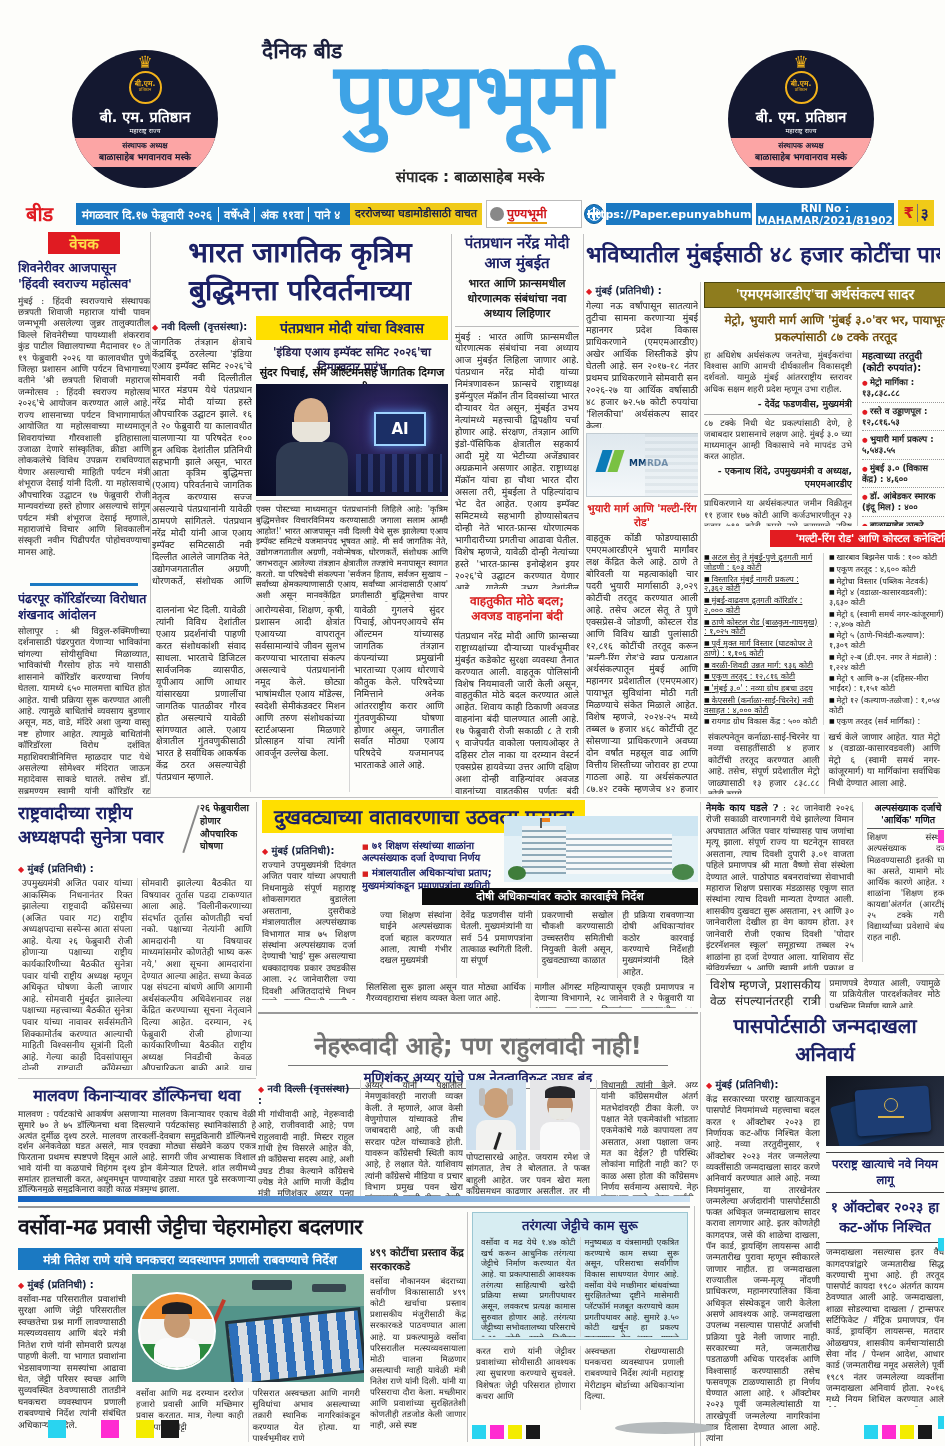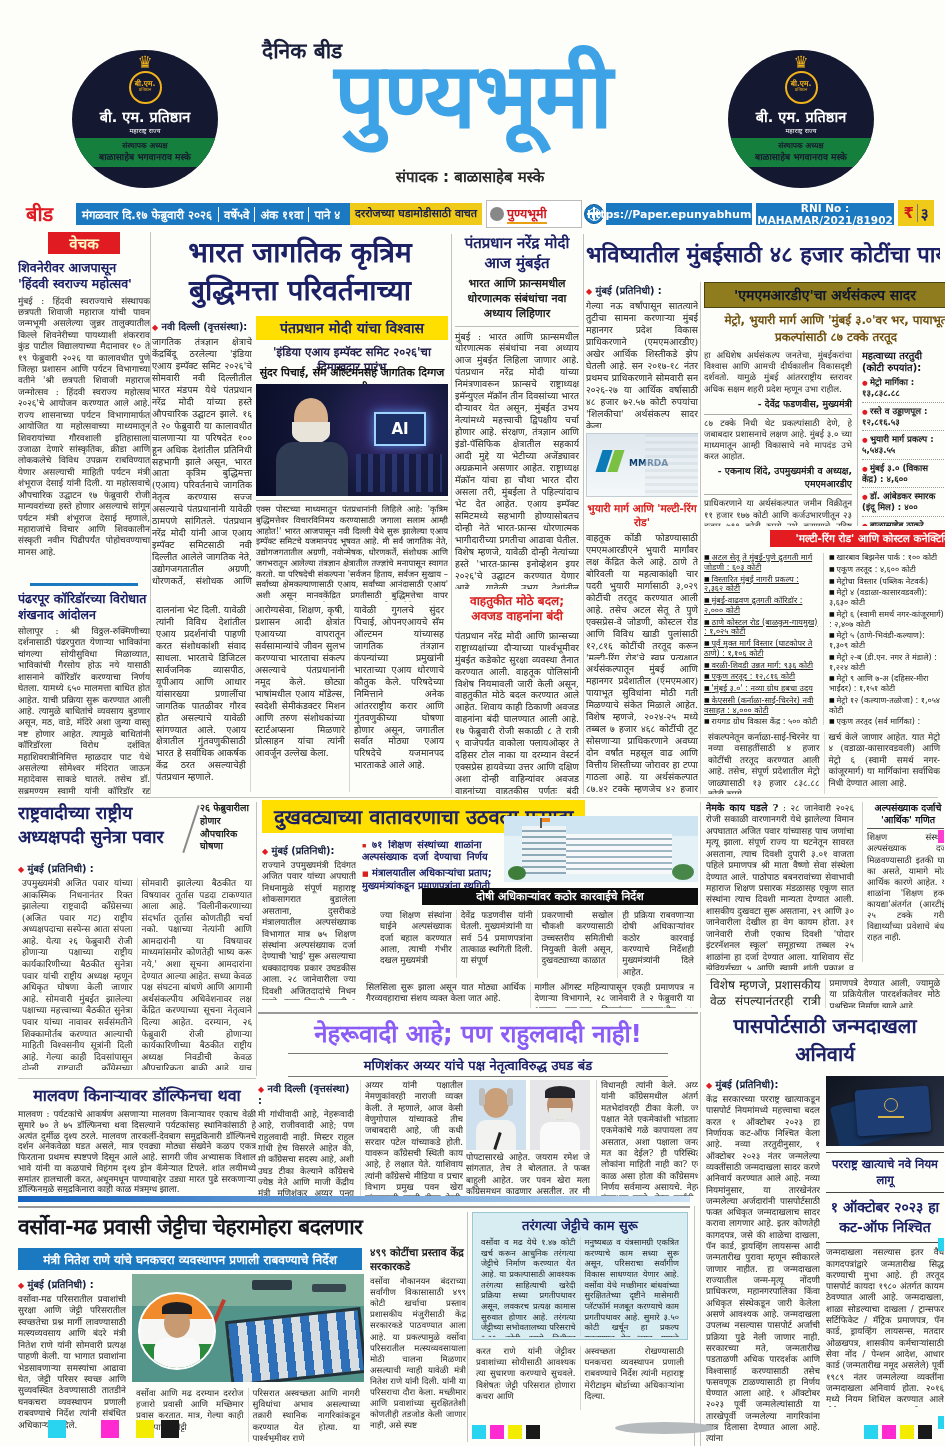--- a/index.html
+++ b/index.html
@@ -18,21 +18,21 @@
   .sq li{margin-bottom:2px;}
   .sq li::before{content:"■ ";font-size:6px;vertical-align:1px;color:#111;}
   .dot li{border-bottom:1px dotted #9a9a9a;padding:3px 0;}
   .dot li::before{content:"● ";color:#e01b22;font-size:6.5px;}
   .badge{width:146px;height:138px;border-radius:50%;background:#141830;overflow:hidden;text-align:center;color:#fff;}
   .badge .crown{color:#f2b21a;font-size:17px;line-height:18px;margin-top:3px;}
   .badge .mini{width:33px;height:33px;margin:0 auto;border:2px solid #f2b21a;border-radius:50%;background:#141830;color:#f2b21a;font-size:7.5px;font-weight:bold;line-height:1.1;padding-top:7px;box-sizing:border-box;}
   .badge .mini small{font-size:4.5px;display:block;font-weight:normal;}
   .badge .org{font-size:14.5px;font-weight:bold;margin-top:2px;}
   .badge .state{font-size:6.5px;}
-  .badge .band{background:#15803d;color:#15182e;margin-top:3px;padding:2px 0 4px;}
+  .badge .band{background:#fca5a5;color:#15182e;margin-top:3px;padding:2px 0 4px;}
   .badge .band .t1{font-size:7.5px;font-weight:bold;}
   .badge .band .t2{font-size:9px;font-weight:bold;}
   .bluebar{background:#1b79c2;color:#fff;font-weight:bold;display:flex;align-items:center;}
   .kickyellow{background:#ffdf00;color:#1c2166;font-weight:bold;}
   .redbox{background:#e21c21;color:#fff;font-weight:bold;text-align:center;margin-left:42px;}
   .quote-attr{font-weight:bold;font-size:9.3px;text-align:right;color:#222;margin:2px 0 4px;}
   .qsep{height:1px;background:#aaa;margin:3px 0;}
   .flag{position:relative;width:20px;height:28px;}
   .flag .pole{position:absolute;left:0;top:0;width:2px;height:28px;background:#777;}
   .flag .s1{position:absolute;left:2px;top:1px;width:15px;height:5px;background:#f0841f;}
@@ -89,21 +89,21 @@
   </div>
   <div class="abs bluebar c" style="left:606px;top:203px;width:146px;height:22px;font-size:11px;justify-content:center;">https://Paper.epunyabhumi.in</div>
   <div class="abs bluebar c" style="left:756px;top:203px;width:138px;height:22px;font-size:10.5px;justify-content:center;">RNI No : MAHAMAR/2021/81902</div>
   <div class="abs" style="left:898px;top:200px;width:36px;height:26px;background:#f0ca18;display:flex;align-items:center;justify-content:center;font-weight:bold;">
     <span style="color:#d11a1f;font-size:15px;">₹</span>
     <span style="width:1px;height:18px;background:#777;margin:0 3px;"></span>
     <span style="color:#1c2166;font-size:15px;">३</span>
   </div>
 
   <div class="abs" style="left:18px;top:232px;width:132px;height:562px;overflow:hidden;">
-    <div class="c b" style="width:72px;margin:0 auto;background:#e01b22;color:#fef9c3;font-size:15px;padding:1px 0;">वेचक</div>
+    <div class="c b" style="width:72px;margin:0 auto;background:#e01b22;color:#fde047;font-size:15px;padding:1px 0;">वेचक</div>
     <div class="b" style="font-size:12.5px;color:#1c2166;line-height:1.3;margin-top:6px;">शिवनेरीवर आजपासून 'हिंदवी स्वराज्य महोत्सव'</div>
     <div class="bd" style="font-size:8.8px;height:282px;margin-top:3px;">मुंबई : हिंदवी स्वराज्याचे संस्थापक छत्रपती शिवाजी महाराज यांची पावन जन्मभूमी असलेल्या जुन्नर तालुक्यातील किल्ले शिवनेरीच्या पायथ्याशी शंकरराव कुंड पाटील विद्यालयाच्या मैदानावर १० ते १९ फेब्रुवारी २०२६ या कालावधीत पुणे जिल्हा प्रशासन आणि पर्यटन विभागाच्या वतीने 'श्री छत्रपती शिवाजी महाराज जन्मोत्सव : हिंदवी स्वराज्य महोत्सव २०२६'चे आयोजन करण्यात आले आहे. राज्य शासनाच्या पर्यटन विभागामार्फत आयोजित या महोत्सवाच्या माध्यमातून शिवरायांच्या गौरवशाली इतिहासाला उजाळा देणारे सांस्कृतिक, क्रीडा आणि लोककलेचे विविध उपक्रम राबविण्यात येणार असल्याची माहिती पर्यटन मंत्री शंभूराज देसाई यांनी दिली. या महोत्सवाचे औपचारिक उद्घाटन १७ फेब्रुवारी रोजी मान्यवरांच्या हस्ते होणार असल्याचे सांगून पर्यटन मंत्री शंभूराज देसाई म्हणाले, महाराजांचे विचार आणि शिवकालीन संस्कृती नवीन पिढीपर्यंत पोहोचवण्याचा मानस आहे.</div>
     <div style="height:3px;background:#1b79c2;margin:5px 12px;"></div>
     <div class="b" style="font-size:12.5px;color:#1c2166;line-height:1.3;">पंढरपूर कॉरिडॉरच्या विरोधात शंखनाद आंदोलन</div>
     <div class="bd" style="font-size:8.8px;height:190px;margin-top:3px;">सोलापूर : श्री विठ्ठल-रुक्मिणीच्या दर्शनासाठी पंढरपुरात येणाऱ्या भाविकांना चांगल्या सोयीसुविधा मिळाव्यात, भाविकांची गैरसोय होऊ नये यासाठी शासनाने कॉरिडॉर करण्याचा निर्णय घेतला. यामध्ये ६५० मालमत्ता बाधित होत आहेत. याची प्रक्रिया सुरू करण्यात आली आहे. त्यामुळे बाधितांचे व्यवसाय बुडणार असून, मठ, वाडे, मंदिरे अशा जुन्या वास्तू नष्ट होणार आहेत. त्यामुळे बाधितांनी कॉरिडॉरला विरोध दर्शवित महाशिवरात्रीनिमित्त म्हाळदार पाट येथे असलेल्या सोमेश्वर मंदिरात जाऊन महादेवास साकडे घातले. तसेच डॉ. सुब्रमण्यम स्वामी यांनी कॉरिडॉर रद्द करण्यासाठी घेतलेल्या भूमिकेला शंखनाद करत पाठिंबा दर्शवला आहे.</div>
   </div>
   <div class="abs rule" style="left:150px;top:232px;width:1px;height:562px;"></div>
 
   <div class="abs c b" style="left:152px;top:234px;width:296px;height:78px;font-size:28px;color:#1c2166;line-height:1.35;overflow:hidden;">भारत जागतिक कृत्रिम बुद्धिमत्ता परिवर्तनाच्या अग्रस्थानी</div>
   <div class="abs" style="left:152px;top:318px;width:100px;height:282px;overflow:hidden;">
@@ -146,21 +146,21 @@
       <span class="abs" style="left:24px;top:16px;width:10px;height:22px;background:#7ac143;transform:skewX(-18deg);"></span>
       <span class="abs b" style="left:42px;top:24px;font-size:9px;color:#0b3d6e;">MMRDA</span>
       <span class="abs" style="left:58px;top:0;width:54px;height:62px;background:repeating-linear-gradient(180deg,#cfd9df 0 3px,#e8eef2 3px 7px);opacity:.5;"></span>
     </div>
     <div class="c b" style="font-size:10.5px;color:#d8201f;line-height:1.3;">भुयारी मार्ग आणि 'मल्टी-रिंग रोड'</div>
     <div class="bd" style="height:128px;margin-top:3px;">वाहतूक कोंडी फोडण्यासाठी एमएमआरडीएने भुयारी मार्गांवर लक्ष केंद्रित केले आहे. ठाणे ते बोरिवली या महत्वाकांक्षी चार पदरी भुयारी मार्गासाठी ३,०२९ कोटींची तरतूद करण्यात आली आहे. तसेच अटल सेतू ते पुणे एक्सप्रेस-वे जोडणी, कोस्टल रोड आणि विविध खाडी पुलांसाठी १२,८१६ कोटींची तरतूद करून 'मल्टी-रिंग रोड'चे स्वप्न प्रत्यक्षात आणण्याचा प्रयत्न आहे.</div>
     <div class="bd" style="height:150px;margin-top:3px;">अर्थसंकल्पातून मुंबई आणि महानगर प्रदेशातील (एमएमआर) पायाभूत सुविधांना मोठी गती मिळण्याचे संकेत मिळाले आहेत. विशेष म्हणजे, २०२४-२५ मध्ये तब्बल ७ हजार ४६८ कोटींची तूट सोसणाऱ्या प्राधिकरणाने अवघ्या दोन वर्षांत महसूल वाढ आणि वित्तीय शिस्तीच्या जोरावर हा टप्पा गाठला आहे. या अर्थसंकल्पात ८७.४२ टक्के म्हणजेच ४२ हजार २६.१४ कोटी रुपयांची भरघोस तरतूद थेट विकास प्रकल्पांसाठी करण्यात आली आहे. मुंबईवरील ताण कमी करण्यासाठी 'मुंबई ३.०' अंतर्गत नवी शहरे वसवण्यावर प्राधिकरणाने भर दिला आहे. यामध्ये 'ग्रोथ हब'</div>
   </div>
   <div class="abs rule" style="left:700px;top:282px;width:1px;height:512px;"></div>
   <div class="abs" style="left:704px;top:282px;width:240px;height:512px;">
-    <div class="abs c" style="left:0;top:0;width:240px;height:24px;line-height:24px;background:#8e7c1e;border:1px solid #4a4510;color:#0f172a;font-weight:bold;font-size:14px;overflow:hidden;">'एमएमआरडीए'चा अर्थसंकल्प सादर</div>
+    <div class="abs c" style="left:0;top:0;width:240px;height:24px;line-height:24px;background:#8e7c1e;border:1px solid #4a4510;color:#ffffff;font-weight:bold;font-size:14px;overflow:hidden;font-family:Liberation Serif, serif;">'एमएमआरडीए'चा अर्थसंकल्प सादर</div>
     <div class="abs c b" style="left:12px;top:30px;width:240px;height:34px;font-size:11.8px;color:#70500e;line-height:1.4;overflow:hidden;">मेट्रो, भुयारी मार्ग आणि 'मुंबई ३.०'वर भर, पायाभूत प्रकल्पांसाठी ८७ टक्के तरतूद</div>
     <div class="abs" style="left:0;top:68px;width:148px;height:176px;overflow:hidden;border-right:1px solid #bbb;padding-right:5px;">
       <div class="bd" style="font-size:8.6px;">हा अधिशेष अर्थसंकल्प जनतेचा, मुंबईकरांचा विश्वास आणि आमची दीर्घकालीन विकासदृष्टी दर्शवतो. यामुळे मुंबई आंतरराष्ट्रीय स्तरावर अधिक सक्षम शहरी प्रदेश म्हणून उभा राहील.</div>
       <div class="quote-attr">- देवेंद्र फडणवीस, मुख्यमंत्री</div>
       <div class="qsep"></div>
       <div class="bd" style="font-size:8.6px;">८७ टक्के निधी थेट प्रकल्पांसाठी देणे, हे जबाबदार प्रशासनाचे लक्षण आहे. मुंबई ३.० च्या माध्यमातून आम्ही विकासाचे नवे मापदंड उभे करत आहोत.</div>
       <div class="quote-attr">- एकनाथ शिंदे, उपमुख्यमंत्री व अध्यक्ष, एमएमआरडीए</div>
       <div class="qsep"></div>
       <div class="bd" style="font-size:8.6px;">प्राधिकरणाने या अर्थसंकल्पात जमीन विक्रीतून ११ हजार १७७ कोटी आणि कर्जउभारणीतून २३ हजार ७११ कोटी रुपये उभे करण्याचे उद्दिष्ट ठेवले आहे. वाढत्या महसुलामुळे कर्जाचा बोजा संतुलित ठेवण्यात प्राधिकरणाला यश आले असून, यामुळे एमएमआरडीएची जागतिक विश्वासार्हता वाढली आहे.</div>
 
@@ -231,21 +231,21 @@
         <span class="pole"></span>
         <span class="s1"></span>
         <span class="s2"></span>
         <span class="s3"></span>
       </div>
     <div class="abs" style="left:0;top:42px;width:94px;height:164px;overflow:hidden;">
       <div class="byline"><span class="dm">◆</span> <span>मुंबई (प्रतिनिधी):</span></div>
       <div class="bd" style="font-size:8.8px;height:140px;">राज्याने उपमुख्यमंत्री दिवंगत अजित पवार यांच्या अपघाती निधनामुळे संपूर्ण महाराष्ट्र शोकसागरात बुडालेला असताना, दुसरीकडे मंत्रालयातील अल्पसंख्याक विभागात मात्र ७५ शिक्षण संस्थांना अल्पसंख्याक दर्जा देण्याची 'घाई' सुरू असल्याचा धक्कादायक प्रकार उघडकीस आला. २८ जानेवारीला ज्या दिवशी अजितदादांचे निधन झाले, त्याच दिवशी दुपारी ३ वाजल्यापासून प्रमाणपत्र वाटपाला</div>
     </div>
     <div class="abs" style="left:100px;top:40px;width:138px;height:58px;overflow:hidden;">
-      <div class="b" style="font-size:9.8px;color:#1c2166;line-height:1.25;margin-bottom:3px;font-family:Liberation Mono, monospace;"><span style="color:#d8201f;font-size:7px;">■</span> <span>७१ शिक्षण संस्थांच्या शाळांना अल्पसंख्याक दर्जा देण्याचा निर्णय</span></div>
+      <div class="b" style="font-size:9.8px;color:#1c2166;line-height:1.25;margin-bottom:3px;"><span style="color:#d8201f;font-size:7px;">■</span> <span>७१ शिक्षण संस्थांच्या शाळांना अल्पसंख्याक दर्जा देण्याचा निर्णय</span></div>
       <div class="b" style="font-size:9.8px;color:#1c2166;line-height:1.25;"><span style="color:#d8201f;font-size:7px;">■</span> <span>मंत्रालयातील अधिकाऱ्यांचा प्रताप; मुख्यमंत्र्यांकडून प्रमाणपत्रांना स्थगिती</span></div>
     </div>
     <div class="abs" style="left:242px;top:16px;width:194px;height:66px;background:linear-gradient(180deg,#cfe6f2 0 30%,#e4f1f7 30% 100%);overflow:hidden;">
       <span class="abs" style="left:18px;top:18px;width:150px;height:40px;background:repeating-linear-gradient(180deg,#f6f8f9 0 4px,#9fb6c4 4px 6px);"></span>
       <span class="abs" style="left:18px;top:10px;width:44px;height:48px;background:repeating-linear-gradient(180deg,#eef3f5 0 4px,#8ea9b8 4px 6px);"></span>
       <span class="abs" style="left:36px;top:2px;width:2px;height:10px;background:#555;"></span>
       <span class="abs" style="left:38px;top:2px;width:8px;height:4px;background:#f0841f;"></span>
       <span class="abs" style="left:4px;top:50px;width:18px;height:14px;border-radius:50%;background:#3f7d3b;"></span>
       <span class="abs" style="left:168px;top:48px;width:22px;height:16px;border-radius:50%;background:#48864a;"></span>
     </div>
@@ -275,21 +275,21 @@
       <div class="bd" style="font-size:8.7px;">प्रमाणपत्रे देण्यात आली, ज्यामुळे या प्रक्रियेतील पारदर्शकतेवर मोठे प्रश्नचिन्ह निर्माण झाले आहे.</div>
     </div>
   </div>
 
   <div class="abs" style="left:18px;top:1084px;width:238px;height:110px;overflow:hidden;">
     <div class="c b" style="font-size:16px;color:#1c2166;">मालवण किनाऱ्यावर डॉल्फिनचा थवा</div>
     <div class="bd" style="font-size:8.7px;line-height:1.24;margin-top:3px;height:84px;">मालवण : पर्यटकांचे आकर्षण असणाऱ्या मालवण किनाऱ्यावर एकाच वेळी सुमारे ७० ते ७५ डॉल्फिनचा थवा दिसल्याने पर्यटकांसह स्थानिकांसाठी हे अत्यंत दुर्मीळ दृश्य ठरले. मालवण तारकर्ली-देवबाग समुद्रकिनारी डॉल्फिनचे दर्शन अनेकवेळा घडत असले, मात्र एवढ्या मोठ्या संख्येने कळप एकत्र फिरताना प्रथमच स्पष्टपणे दिसून आले आहे. सागरी जीव अभ्यासक विशाल भावे यांनी या कळपाचे विहंगम दृश्य ड्रोन कॅमेऱ्यात टिपले. शांत लयीमध्ये समांतर हालचाली करत, अधूनमधून पाण्याबाहेर उड्या मारत पुढे सरकणाऱ्या डॉल्फिनमुळे समुद्रकिनारा काही काळ मंत्रमुग्ध झाला.</div>
   </div>
 
   <div class="abs" style="left:258px;top:1012px;width:440px;height:182px;border-top:2px solid #999;overflow:hidden;">
-    <div class="c b" style="font-size:24px;color:#8b5cf6;margin-top:2px;">नेहरूवादी आहे; पण राहुलवादी नाही!</div>
+    <div class="c b" style="font-size:24px;color:#737373;margin-top:14px;">नेहरूवादी आहे; पण राहुलवादी नाही!</div>
     <div class="c b" style="font-size:13px;color:#1c2166;border-top:1px solid #777;border-bottom:1px solid #777;margin:4px 30px;padding:2px 0;">मणिशंकर अय्यर यांचे पक्ष नेतृत्वाविरुद्ध उघड बंड</div>
     <div class="abs" style="left:0;top:66px;width:96px;height:116px;overflow:hidden;">
       <div class="byline"><span class="dm">◆</span> <span>नवी दिल्ली (वृत्तसंस्था) :</span></div>
       <div class="bd" style="font-size:8.7px;height:94px;">मी गांधीवादी आहे, नेहरूवादी आहे, राजीववादी आहे; पण राहुलवादी नाही. मिस्टर राहुल गांधी हेच विसरले आहेत की, मी काँग्रेसचा सदस्य आहे, अशी उघड टीका केल्याने काँग्रेसचे ज्येष्ठ नेते आणि माजी केंद्रीय मंत्री मणिशंकर अय्यर पुन्हा एकदा चर्चेत आले आहेत. अय्यर यांनी सोमवारी केलेल्या वक्तव्यांमुळे काँग्रेसमधील अंतर्गत कलह पुन्हा चव्हाट्यावर आला आहे. एकीकडे त्यांनी केरळमध्ये पिनराई विजयन पुन्हा मुख्यमंत्री होतील, असे भाकीत केले, तर दुसरीकडे राहुल गांधी आणि पक्षातील नेतृत्वावरही उघडपणे टीका केली.</div>
     </div>
     <div class="abs bd" style="left:102px;top:66px;width:98px;height:116px;font-size:8.7px;border-left:1px solid #d6d6d6;padding-left:4px;">अय्यर यांनी पक्षातील नेमणुकांवरही नाराजी व्यक्त केली. ते म्हणाले, आज केसी वेणुगोपाल यांच्याकडे तीच जबाबदारी आहे, जी कधी सरदार पटेल यांच्याकडे होती. यावरून काँग्रेसची स्थिती काय आहे, हे लक्षात येते. याशिवाय त्यांनी काँग्रेसचे मीडिया व प्रचार विभाग प्रमुख पवन खेरा यांच्यावरही जहरी टीका केली. पवन खेरा यांना अधिकृत प्रवक्ता बनवण्यात आले आहे. यावरूनच काँग्रेसची अवस्था समजते. ते प्रवक्ता म्हणून, तर</div>
     <div class="abs" style="left:208px;top:66px;width:124px;height:116px;overflow:hidden;">
       <div style="display:flex;gap:4px;">
         <div style="width:60px;height:70px;background:#cfe0ee;position:relative;overflow:hidden;">
           <span class="abs" style="left:17px;top:8px;width:26px;height:30px;border-radius:50%;background:#caa07a;"></span>

